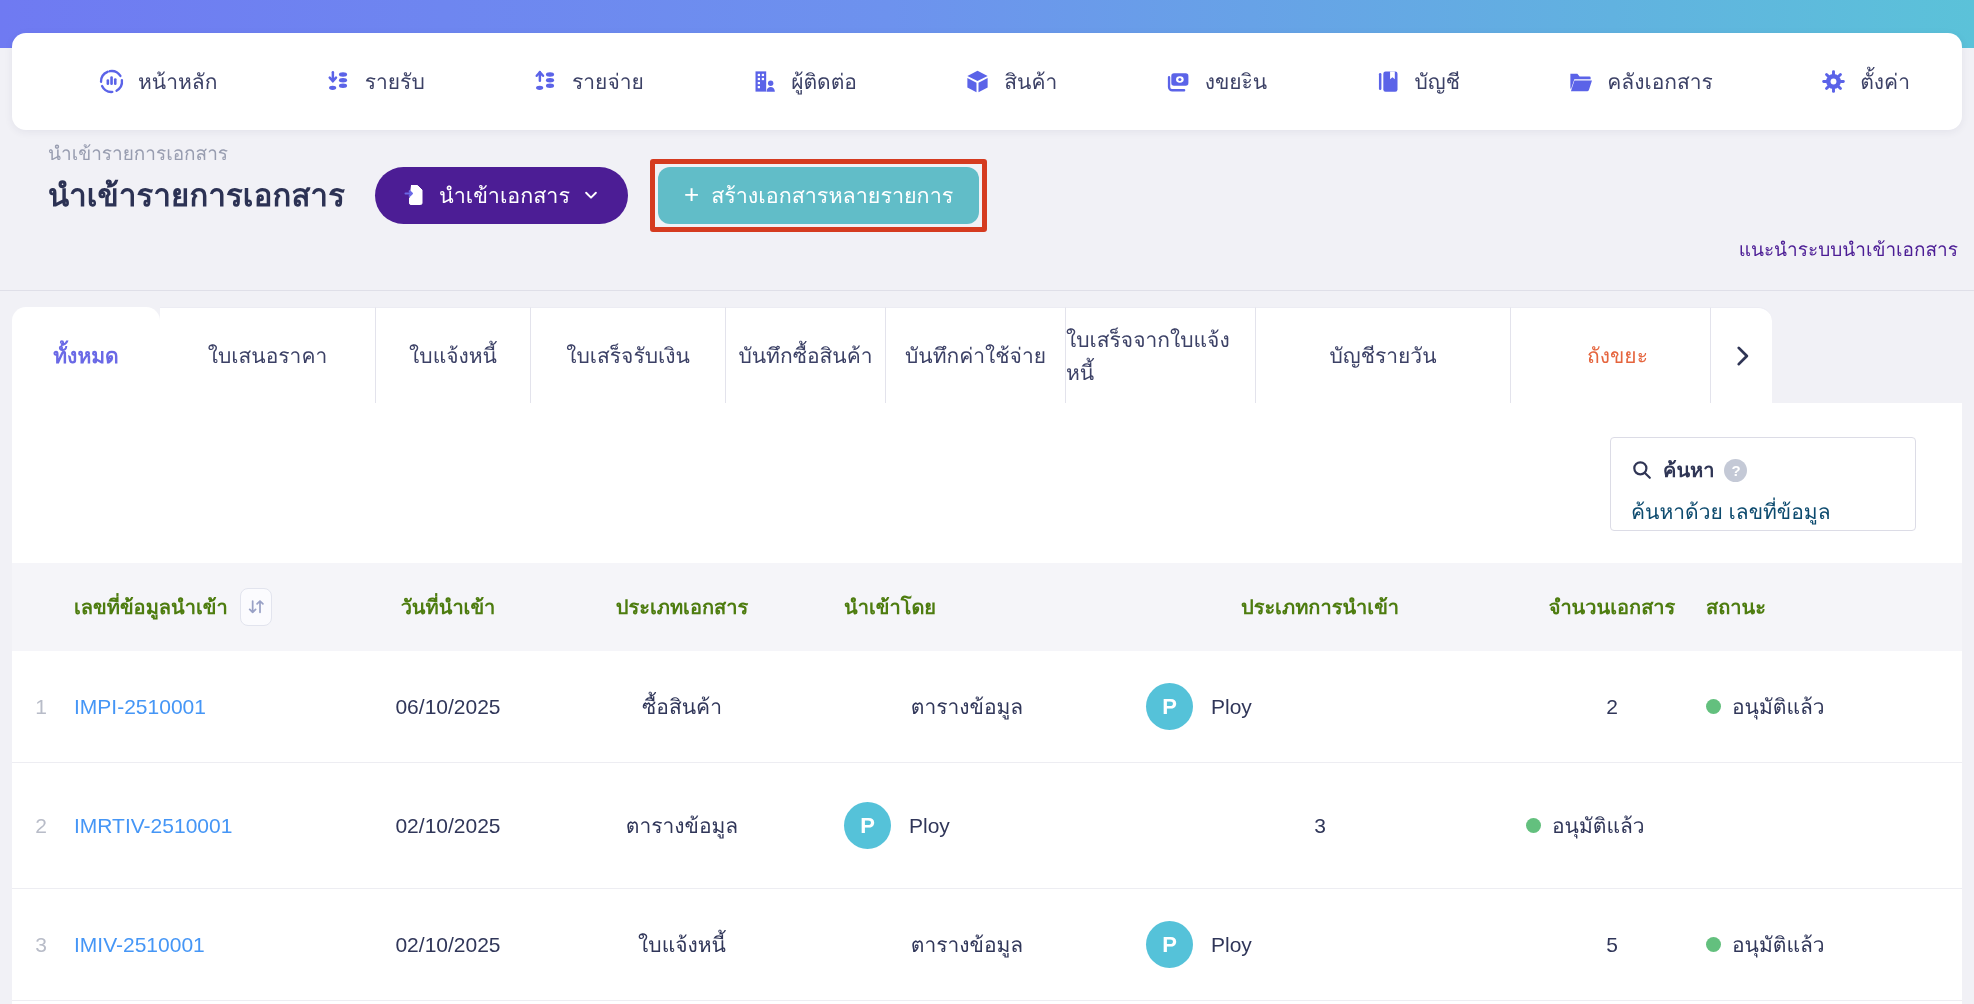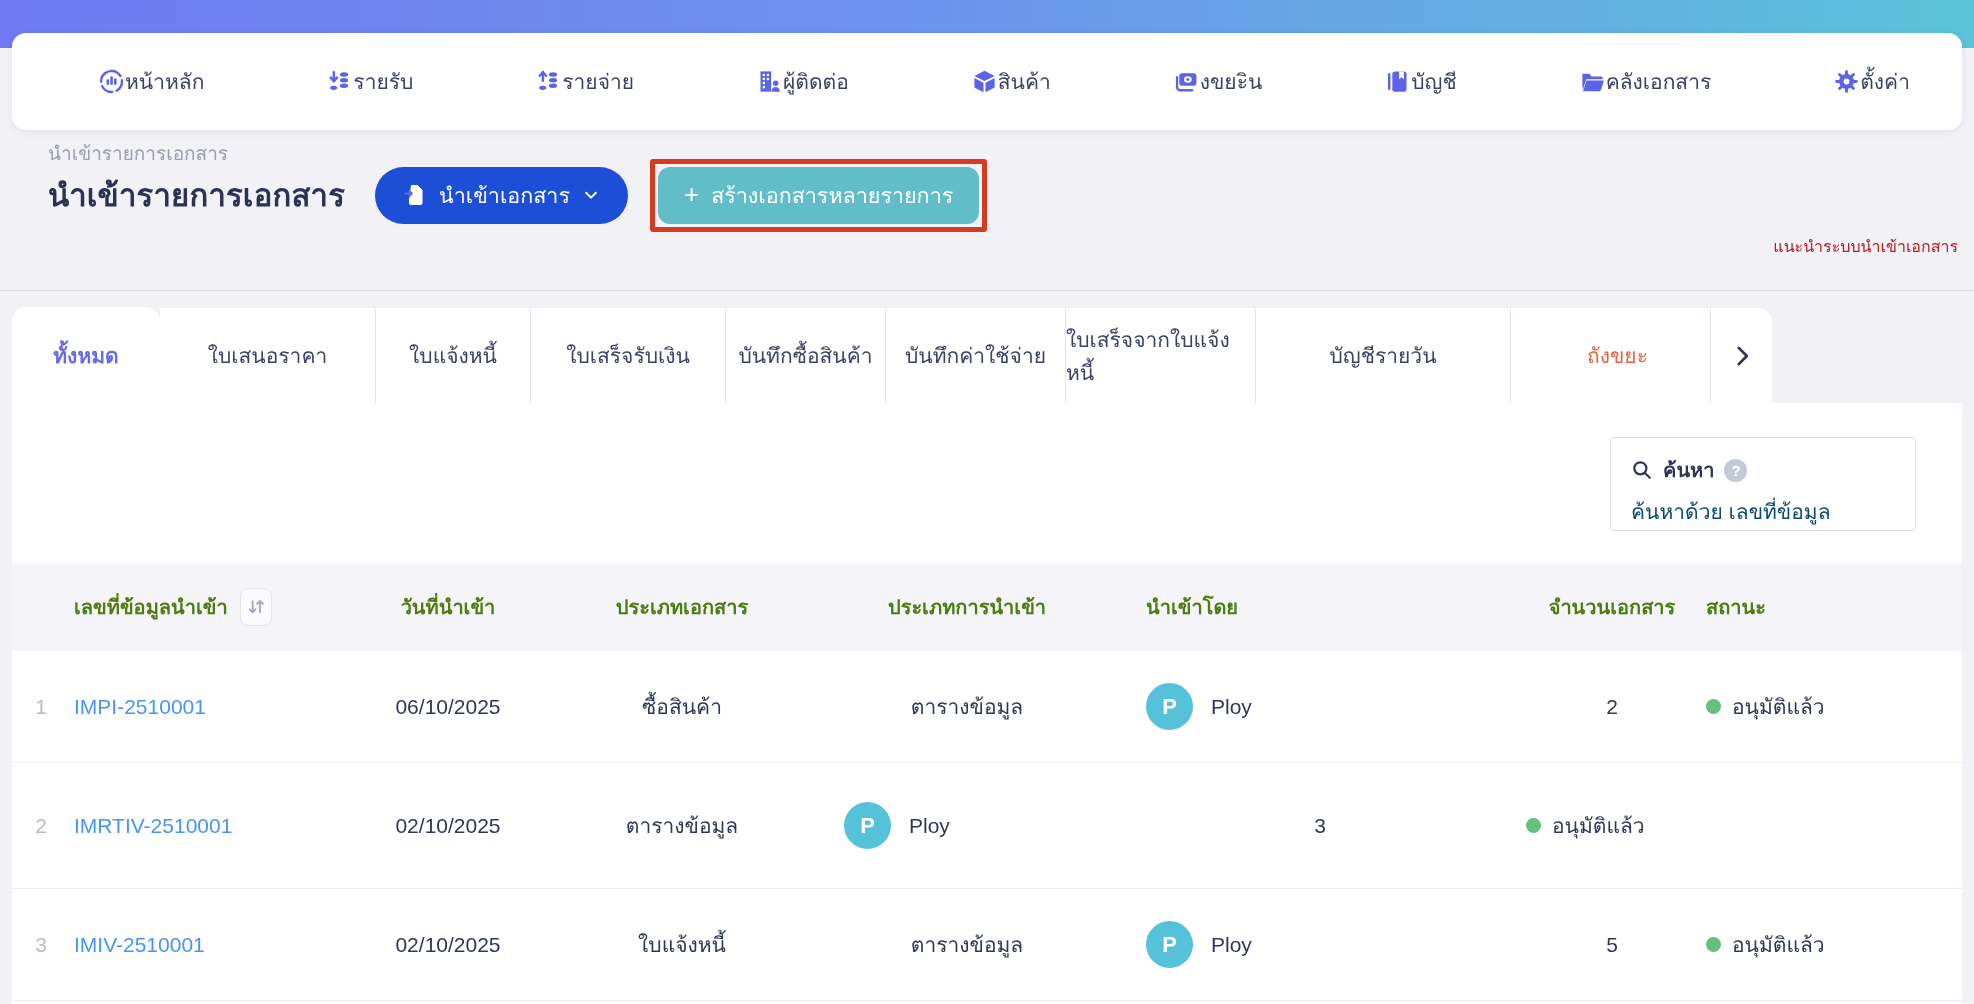--- a/index.html
+++ b/index.html
@@ -6,36 +6,36 @@
   html,body { width:1974px; height:1004px; overflow:hidden; background:#f1f1f6;
     font-family:"Liberation Sans", sans-serif; color:#303659; }
 
   
   .top-strip { height:48px; background:linear-gradient(90deg,#6f7af2 0%,#6d92ee 45%,#5bc2d9 100%); }
 
   
   .nav-card { margin:-15px 12px 0 12px; height:97px; background:#fff; border-radius:14px;
     box-shadow:0 2px 8px rgba(40,45,80,.07); display:flex; align-items:center;
     justify-content:space-between; padding:0 52px 0 86px; }
-  .nav-item { display:flex; align-items:center; cursor:pointer;justify-content:space-between; }
+  .nav-item { display:flex; align-items:center; gap:13px; cursor:pointer;justify-content:space-between; }
   .nav-item svg { width:27px; height:27px; flex:none; }
   .nav-label { font-size:21px; color:#3c4166; }
 
   
   .crumb { margin:8px 0 0 48px; font-size:19px; color:#989db0; height:26px; }
   .head-row { display:flex; align-items:center; padding:0 48px; height:62px; }
   .page-title { font-size:31px; font-weight:700; color:#2c3254; letter-spacing:.2px; }
   .btn { display:inline-flex; align-items:center; border:none; cursor:pointer; color:#fff;
     font-family:inherit; font-size:21.5px; }
-  .btn-import { margin-left:30px; height:57px; padding:0 28px; gap:12px; border-radius:29px; background:#1d4ed8; }
+  .btn-import { margin-left:30px; height:57px; padding:0 28px; gap:12px; border-radius:29px; background:#4c1d95; }
   .highlight-box { margin-left:22px; border:5px solid #d53b20; border-radius:3px; padding:3px; }
   .btn-create { height:57px; padding:0 26px; gap:12px; border-radius:12px; background:#61bdc8; }
   .plus { font-size:26px; font-weight:400; line-height:1; margin-top:-3px; }
   .guide-row { margin-top:8px; height:30px; text-align:right; padding-right:16px; }
-  .guide-link { font-size:16px; color:#b91c1c; cursor:pointer; }
+  .guide-link { font-size:19px; color:#4c1d95; cursor:pointer; }
   .divider { margin-top:26px; border-top:1px solid #dfdfe8; }
 
   
   .tabs { display:flex; margin:16px 0 0 12px; height:96px; }
   .tab { display:flex; align-items:center; justify-content:center; background:#fff;
     font-size:21px; color:#3c4166; cursor:pointer; }
   .tab.active { width:148px; border-radius:14px 14px 0 0; color:#6a69e6; font-weight:700; }
   .tabs-strip { display:flex; }
   .tabs-strip .tab { border-top:1px solid #ececf3; }
   .tabs-strip .tab + .tab { border-left:1px solid #e3e3ec; }
@@ -292,22 +292,22 @@
         <svg viewBox="0 0 30 30">
             <g stroke="#99a1c6" stroke-width="2.6" fill="none" stroke-linecap="round" stroke-linejoin="round">
               <path d="M10 6v17m0 0l-4.4-4.4M10 23l4.4-4.4"></path>
               <path d="M21 23V6m0 0l-4.4 4.4M21 6l4.4 4.4"></path>
             </g>
           </svg>
       </span>
     </div>
     <div class="th c-center">วันที่นำเข้า</div>
     <div class="th c-center">ประเภทเอกสาร</div>
+    <div class="th importer" style="padding-left:28px">นำเข้าโดย</div>
     <div class="th c-center">ประเภทการนำเข้า</div>
-    <div class="th importer" style="padding-left:28px">นำเข้าโดย</div>
     <div class="th c-center">จำนวนเอกสาร</div>
     <div class="th">สถานะ</div>
   </div>
 
   <div class="tgrid trow">
     <div class="td row-num">1</div>
     <div class="td"><span class="doc-link">IMPI-2510001</span></div>
     <div class="td c-center">06/10/2025</div>
     <div class="td c-center"><span class="doctype-inner">ซื้อสินค้า</span></div>
     <div class="td c-center">ตารางข้อมูล</div>

